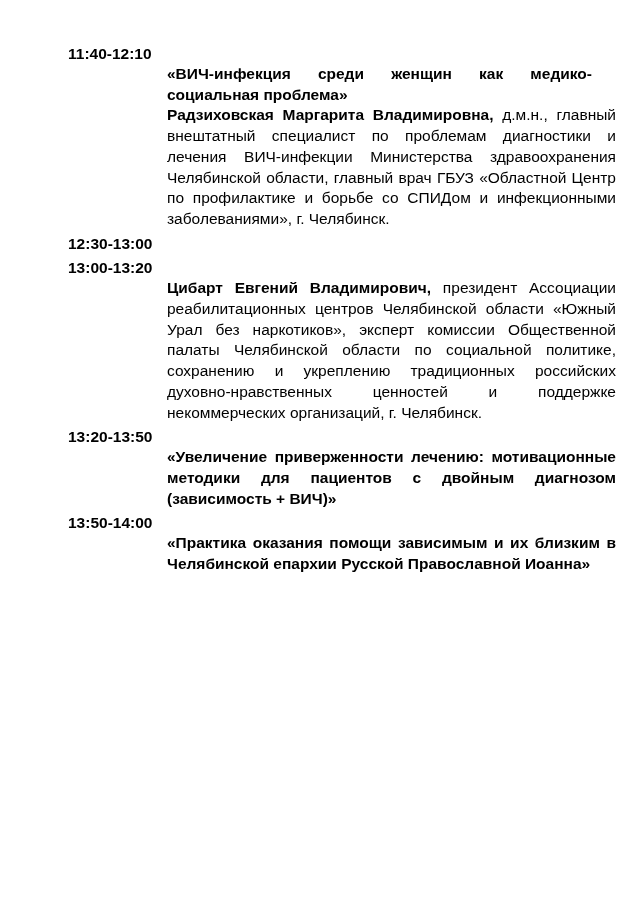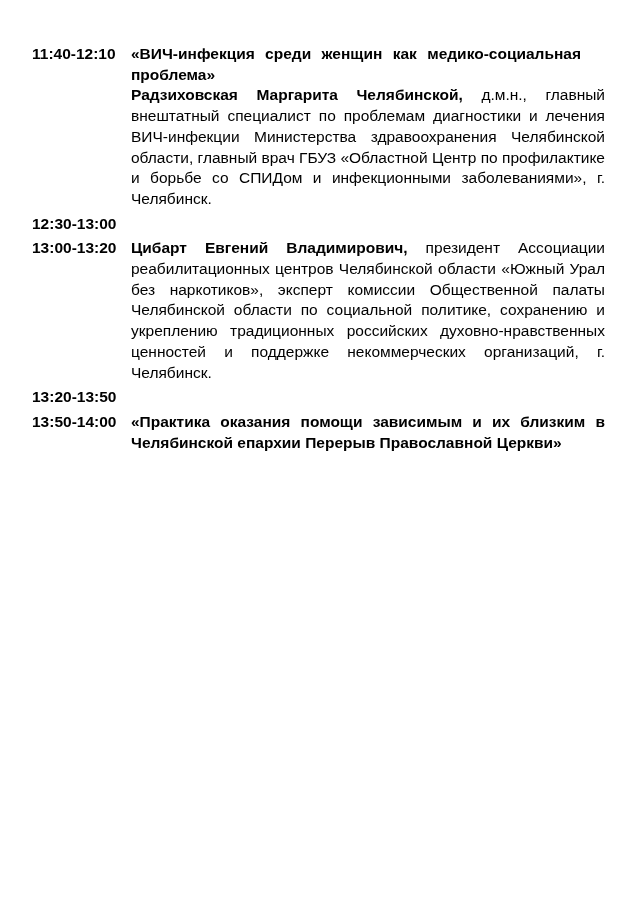--- a/index.html
+++ b/index.html
@@ -12,36 +12,37 @@
     font-family: "Liberation Sans", sans-serif;
     font-size: 15.5px;
     line-height: 20.7px;
     color: #000000;
     -webkit-font-smoothing: antialiased;
   }
   .page {
     position: relative;
     width: 634px;
     height: 900px;
-    padding: 44px 18px 0 32px;
+    padding: 44px 18px 0 68px;
     overflow: hidden;
     background: #ffffff;
   }
   .entry {
     display: flex;
     align-items: flex-start;
     margin-bottom: 4px;
   }
   .time {
     flex: 0 0 99px;
     font-weight: bold;
     white-space: nowrap;
   }
   .content {
     width: 474px;
+    margin-top: 20px;
   }
   .title {
     font-weight: bold;
     text-align: justify;
   }
   .title.narrow {
     padding-right: 24px;
   }
   .speaker {
     text-align: justify;
@@ -52,44 +53,45 @@
 </style>
 </head>
 <body>
 
 <div class="page">
 
   <div class="entry">
     <div class="time">11:40-12:10</div>
     <div class="content">
       <div class="title narrow">«ВИЧ-инфекция среди женщин как медико-социальная проблема»</div>
-      <div class="speaker"><span class="name">Радзиховская Маргарита Челябинской,</span><span> д.м.н., главный внештатный специалист по проблемам диагностики и лечения ВИЧ-инфекции Министерства здравоохранения Челябинской области, главный врач ГБУЗ «Областной Центр по профилактике и борьбе со СПИДом и инфекционными заболеваниями», г. Челябинск.</span></div>
+      <div class="speaker"><span class="name">Радзиховская Маргарита Владимировна,</span><span> д.м.н., главный внештатный специалист по проблемам диагностики и лечения ВИЧ-инфекции Министерства здравоохранения Челябинской области, главный врач ГБУЗ «Областной Центр по профилактике и борьбе со СПИДом и инфекционными заболеваниями», г. Челябинск.</span></div>
     </div>
   </div>
 
 
   <div class="entry">
     <div class="time">12:30-13:00</div>
     <div class="content">
     </div>
   </div>
 
   <div class="entry">
     <div class="time">13:00-13:20</div>
     <div class="content">
       <div class="speaker"><span class="name">Цибарт Евгений Владимирович,</span><span> президент Ассоциации реабилитационных центров Челябинской области «Южный Урал без наркотиков», эксперт комиссии Общественной палаты Челябинской области по социальной политике, сохранению и укреплению традиционных российских духовно-нравственных ценностей и поддержке некоммерческих организаций, г. Челябинск.</span></div>
     </div>
   </div>
 
   <div class="entry">
     <div class="time">13:20-13:50</div>
     <div class="content">
+      <div class="title">«Увеличение приверженности лечению: мотивационные методики для пациентов с двойным диагнозом (зависимость + ВИЧ)»</div>
     </div>
   </div>
 
   <div class="entry">
     <div class="time">13:50-14:00</div>
     <div class="content">
-      <div class="title">«Практика оказания помощи зависимым и их близким в Челябинской епархии Перерыв Православной Церкви»</div>
+      <div class="title">«Практика оказания помощи зависимым и их близким в Челябинской епархии Русской Православной Иоанна»</div>
     </div>
   </div>
 
 </div>
 
 </body></html>

